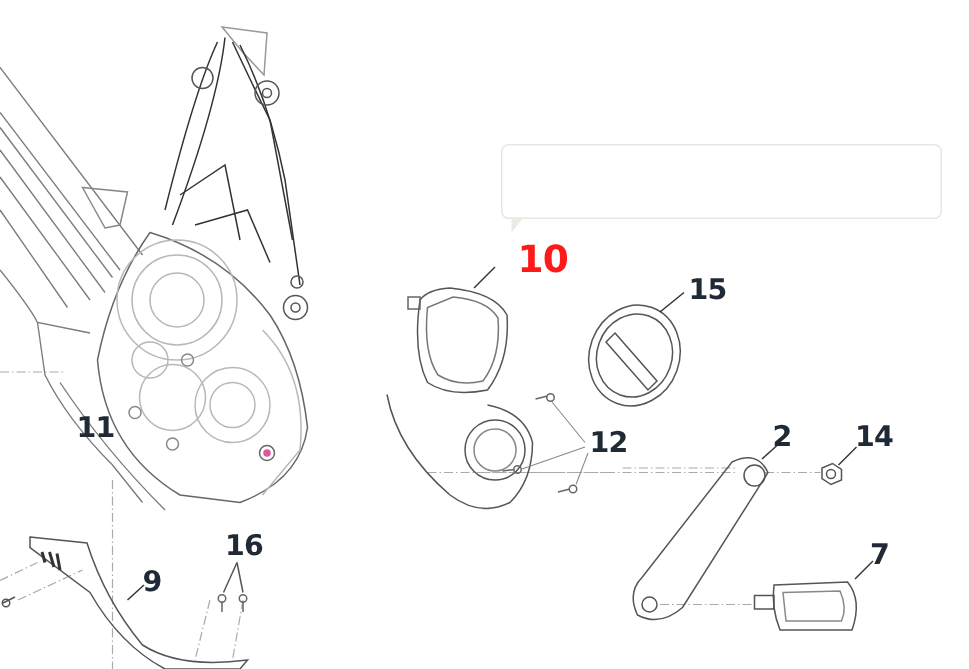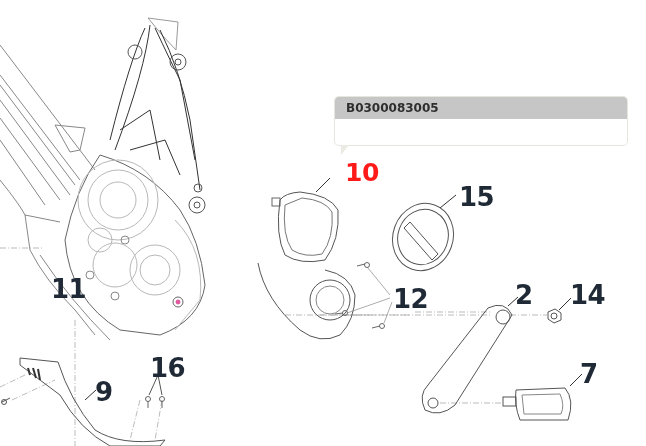--- a/index.html
+++ b/index.html
@@ -1,18 +1,18 @@
 <!DOCTYPE html>
 <html><head>
 <meta charset="utf-8">
 <style>
   html, body { margin:0; padding:0; background:#ffffff; }
   body { width:646px; height:446px; position:relative; overflow:hidden; font-family:"DejaVu Sans","Liberation Sans",sans-serif; }
   .diagram { position:absolute; left:0; top:0; width:646px; height:446px; }
-  .callout { position:absolute; font-family:"DejaVu Sans","Liberation Sans",sans-serif; font-weight:bold; font-size:26px; color:#1f2a36; line-height:1; cursor:pointer; letter-spacing:-0.5px; }
+  .callout { position:absolute; font-family:"DejaVu Sans","Liberation Sans",sans-serif; font-weight:bold; font-size:19px; color:#1f2a36; line-height:1; cursor:pointer; letter-spacing:-0.5px; }
   .callout.active { color:#ff1a1a; font-size:25px;margin-left:13px; }
   .tooltip { position:absolute; left:335px; top:97px; width:292px; height:48px; border-radius:4px; overflow:visible; box-shadow:0 0 0 1px #e6e6e0; }
   .tooltip .head { height:22px; background:#c6c6c6; border-radius:4px 4px 0 0; padding-left:11px; font-family:"DejaVu Sans","Liberation Sans",sans-serif; font-weight:bold; font-size:12px; color:#2e2e2e; line-height:22px; }
   .tooltip .body { height:26px; background:#ebebe3; border-radius:0 0 4px 4px; padding-left:11px; font-family:"DejaVu Sans","Liberation Sans",sans-serif; font-size:12.3px; color:#444; line-height:25px; white-space:nowrap; }
   .tooltip .pointer { position:absolute; left:6px; top:48px; width:0; height:0; border-left:8px solid #ebebe3; border-right:0 solid transparent; border-bottom:10px solid transparent; }
 </style>
 </head>
 <body>
 
 <svg class="diagram" viewBox="0 0 646 446" xmlns="http://www.w3.org/2000/svg">
@@ -151,15 +151,14 @@
 <div class="callout" style="left:459px;top:184px;">15</div>
 <div class="callout" style="left:3px;top:276px;margin-left:48px;">11</div>
 <div class="callout" style="left:393px;top:286px;">12</div>
 <div class="callout" style="left:515px;top:282px;">2</div>
 <div class="callout" style="left:570px;top:282px;text-align:right;">14</div>
 <div class="callout" style="left:580px;top:361px;">7</div>
 <div class="callout" style="left:150px;top:355px;">16</div>
 <div class="callout" style="left:95px;top:379px;">9</div>
 
 <div class="tooltip">
-  <div class="head">B0300083005</div>
   <div class="pointer"></div>
 </div>
 
 </body></html>

